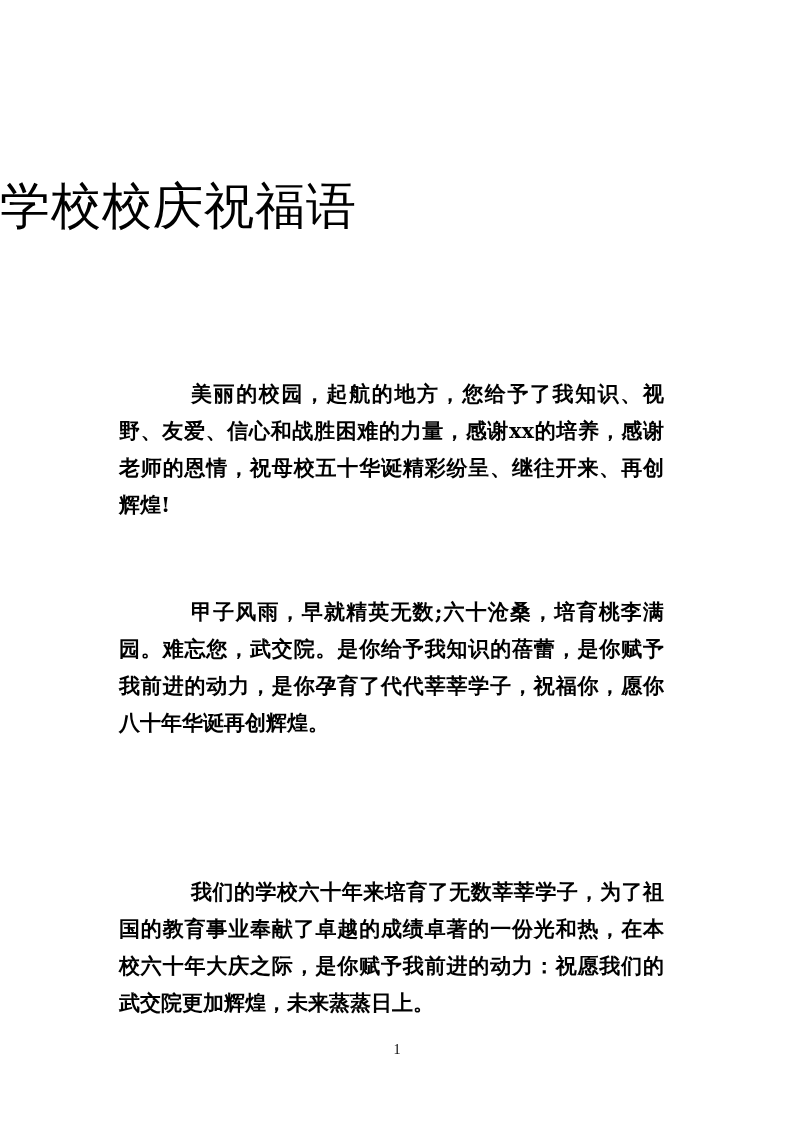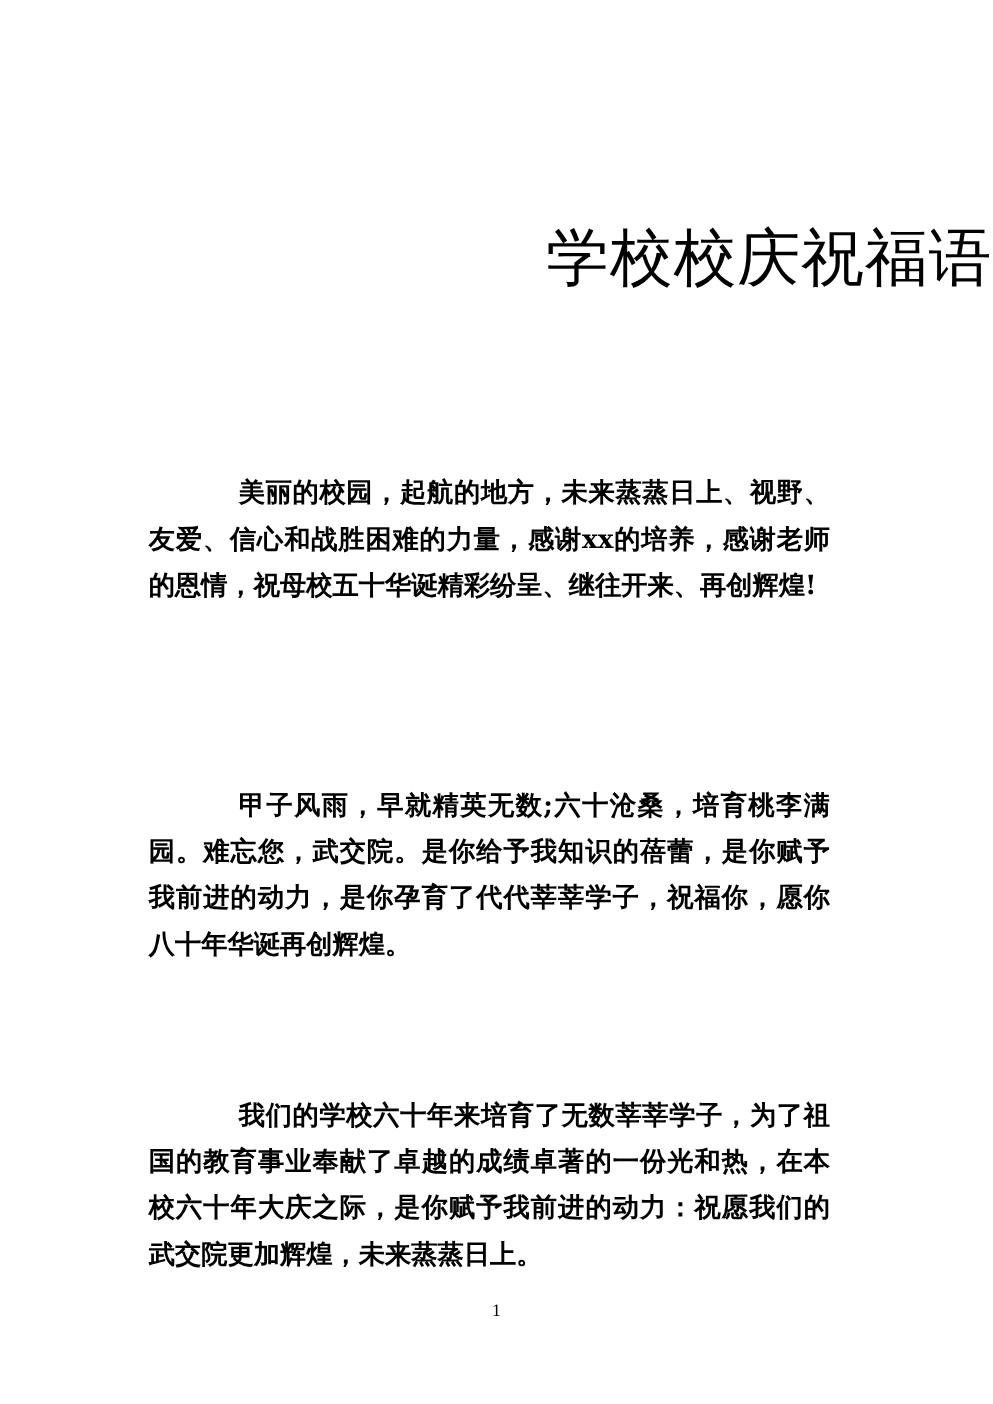--- a/index.html
+++ b/index.html
@@ -1,29 +1,29 @@
 <!DOCTYPE html>
 <html><head>
 <meta charset="utf-8">
 <style>
   html, body { margin: 0; padding: 0; background: #ffffff; }
   body { width: 794px; height: 1123px; position: relative; overflow: hidden;
          font-family: "DejaVu Serif", "Liberation Serif", serif; color: #000; }
-  .title { position: absolute; left: 0; width: 794px; top: 140px; text-align: right;
+  .title { position: absolute; left: 0; width: 794px; top: 140px; text-align: left;
            font-size: 50px; line-height: 64px; letter-spacing: 1px; font-weight: normal; }
   .para { position: absolute; left: 119px; width: 545px; font-size: 21px; line-height: 37px;
           font-weight: bold; text-indent: 72px; text-align: justify; }
   .p1 { top: 354px; }
-  .p2 { top: 604px; }
+  .p2 { top: 572px; }
   .p3 { top: 852px; }
   .page-num { position: absolute; left: 0; width: 794px; top: 1042px; text-align: center;
               font-size: 14px; font-family: "Liberation Serif", serif; }
 </style>
 </head>
 <body>
 
 <div>
   <h1 class="title">学校校庆祝福语</h1>
-  <p class="para p1">美丽的校园，起航的地方，未来蒸蒸日上、视野、友爱、信心和战胜困难的力量，感谢xx的培养，感谢老师的恩情，祝母校五十华诞精彩纷呈、继往开来、再创辉煌!</p>
+  <p class="para p1">美丽的校园，起航的地方，您给予了我知识、视野、友爱、信心和战胜困难的力量，感谢xx的培养，感谢老师的恩情，祝母校五十华诞精彩纷呈、继往开来、再创辉煌!</p>
   <p class="para p2">甲子风雨，早就精英无数;六十沧桑，培育桃李满园。难忘您，武交院。是你给予我知识的蓓蕾，是你赋予我前进的动力，是你孕育了代代莘莘学子，祝福你，愿你八十年华诞再创辉煌。</p>
   <p class="para p3">我们的学校六十年来培育了无数莘莘学子，为了祖国的教育事业奉献了卓越的成绩卓著的一份光和热，在本校六十年大庆之际，是你赋予我前进的动力：祝愿我们的武交院更加辉煌，未来蒸蒸日上。</p>
   <div class="page-num">1</div>
 </div>
 
 </body></html>

